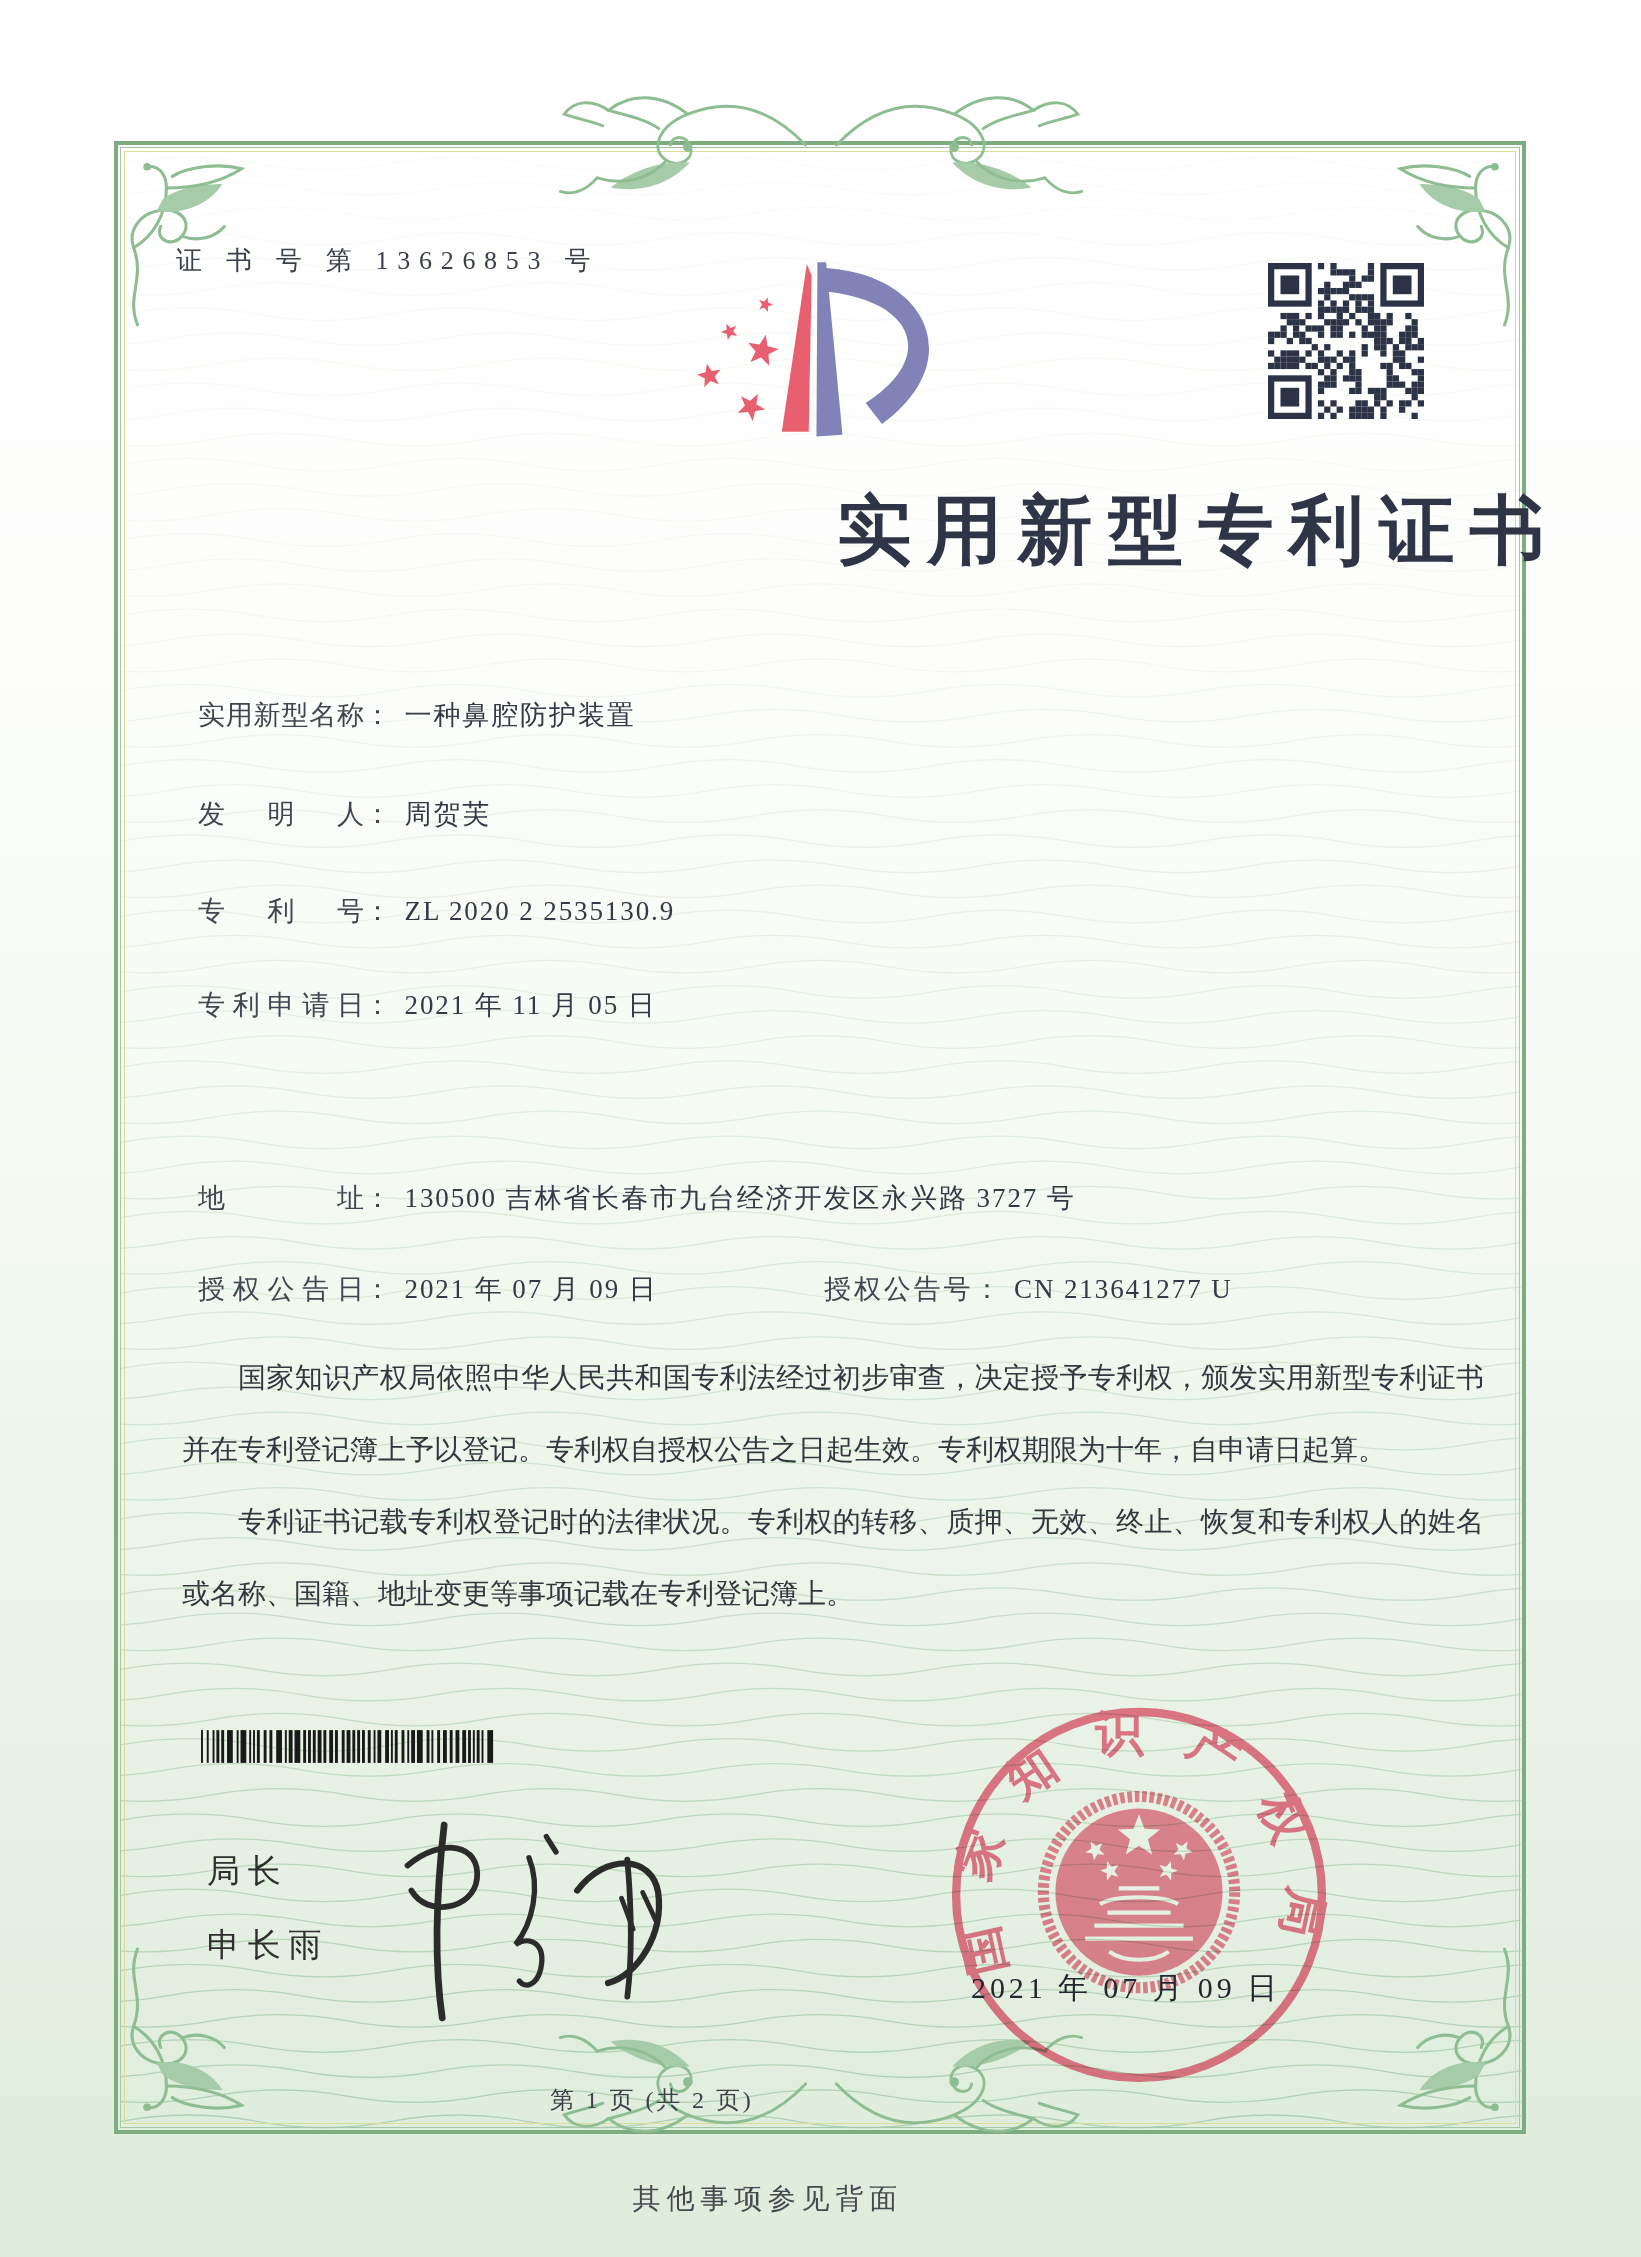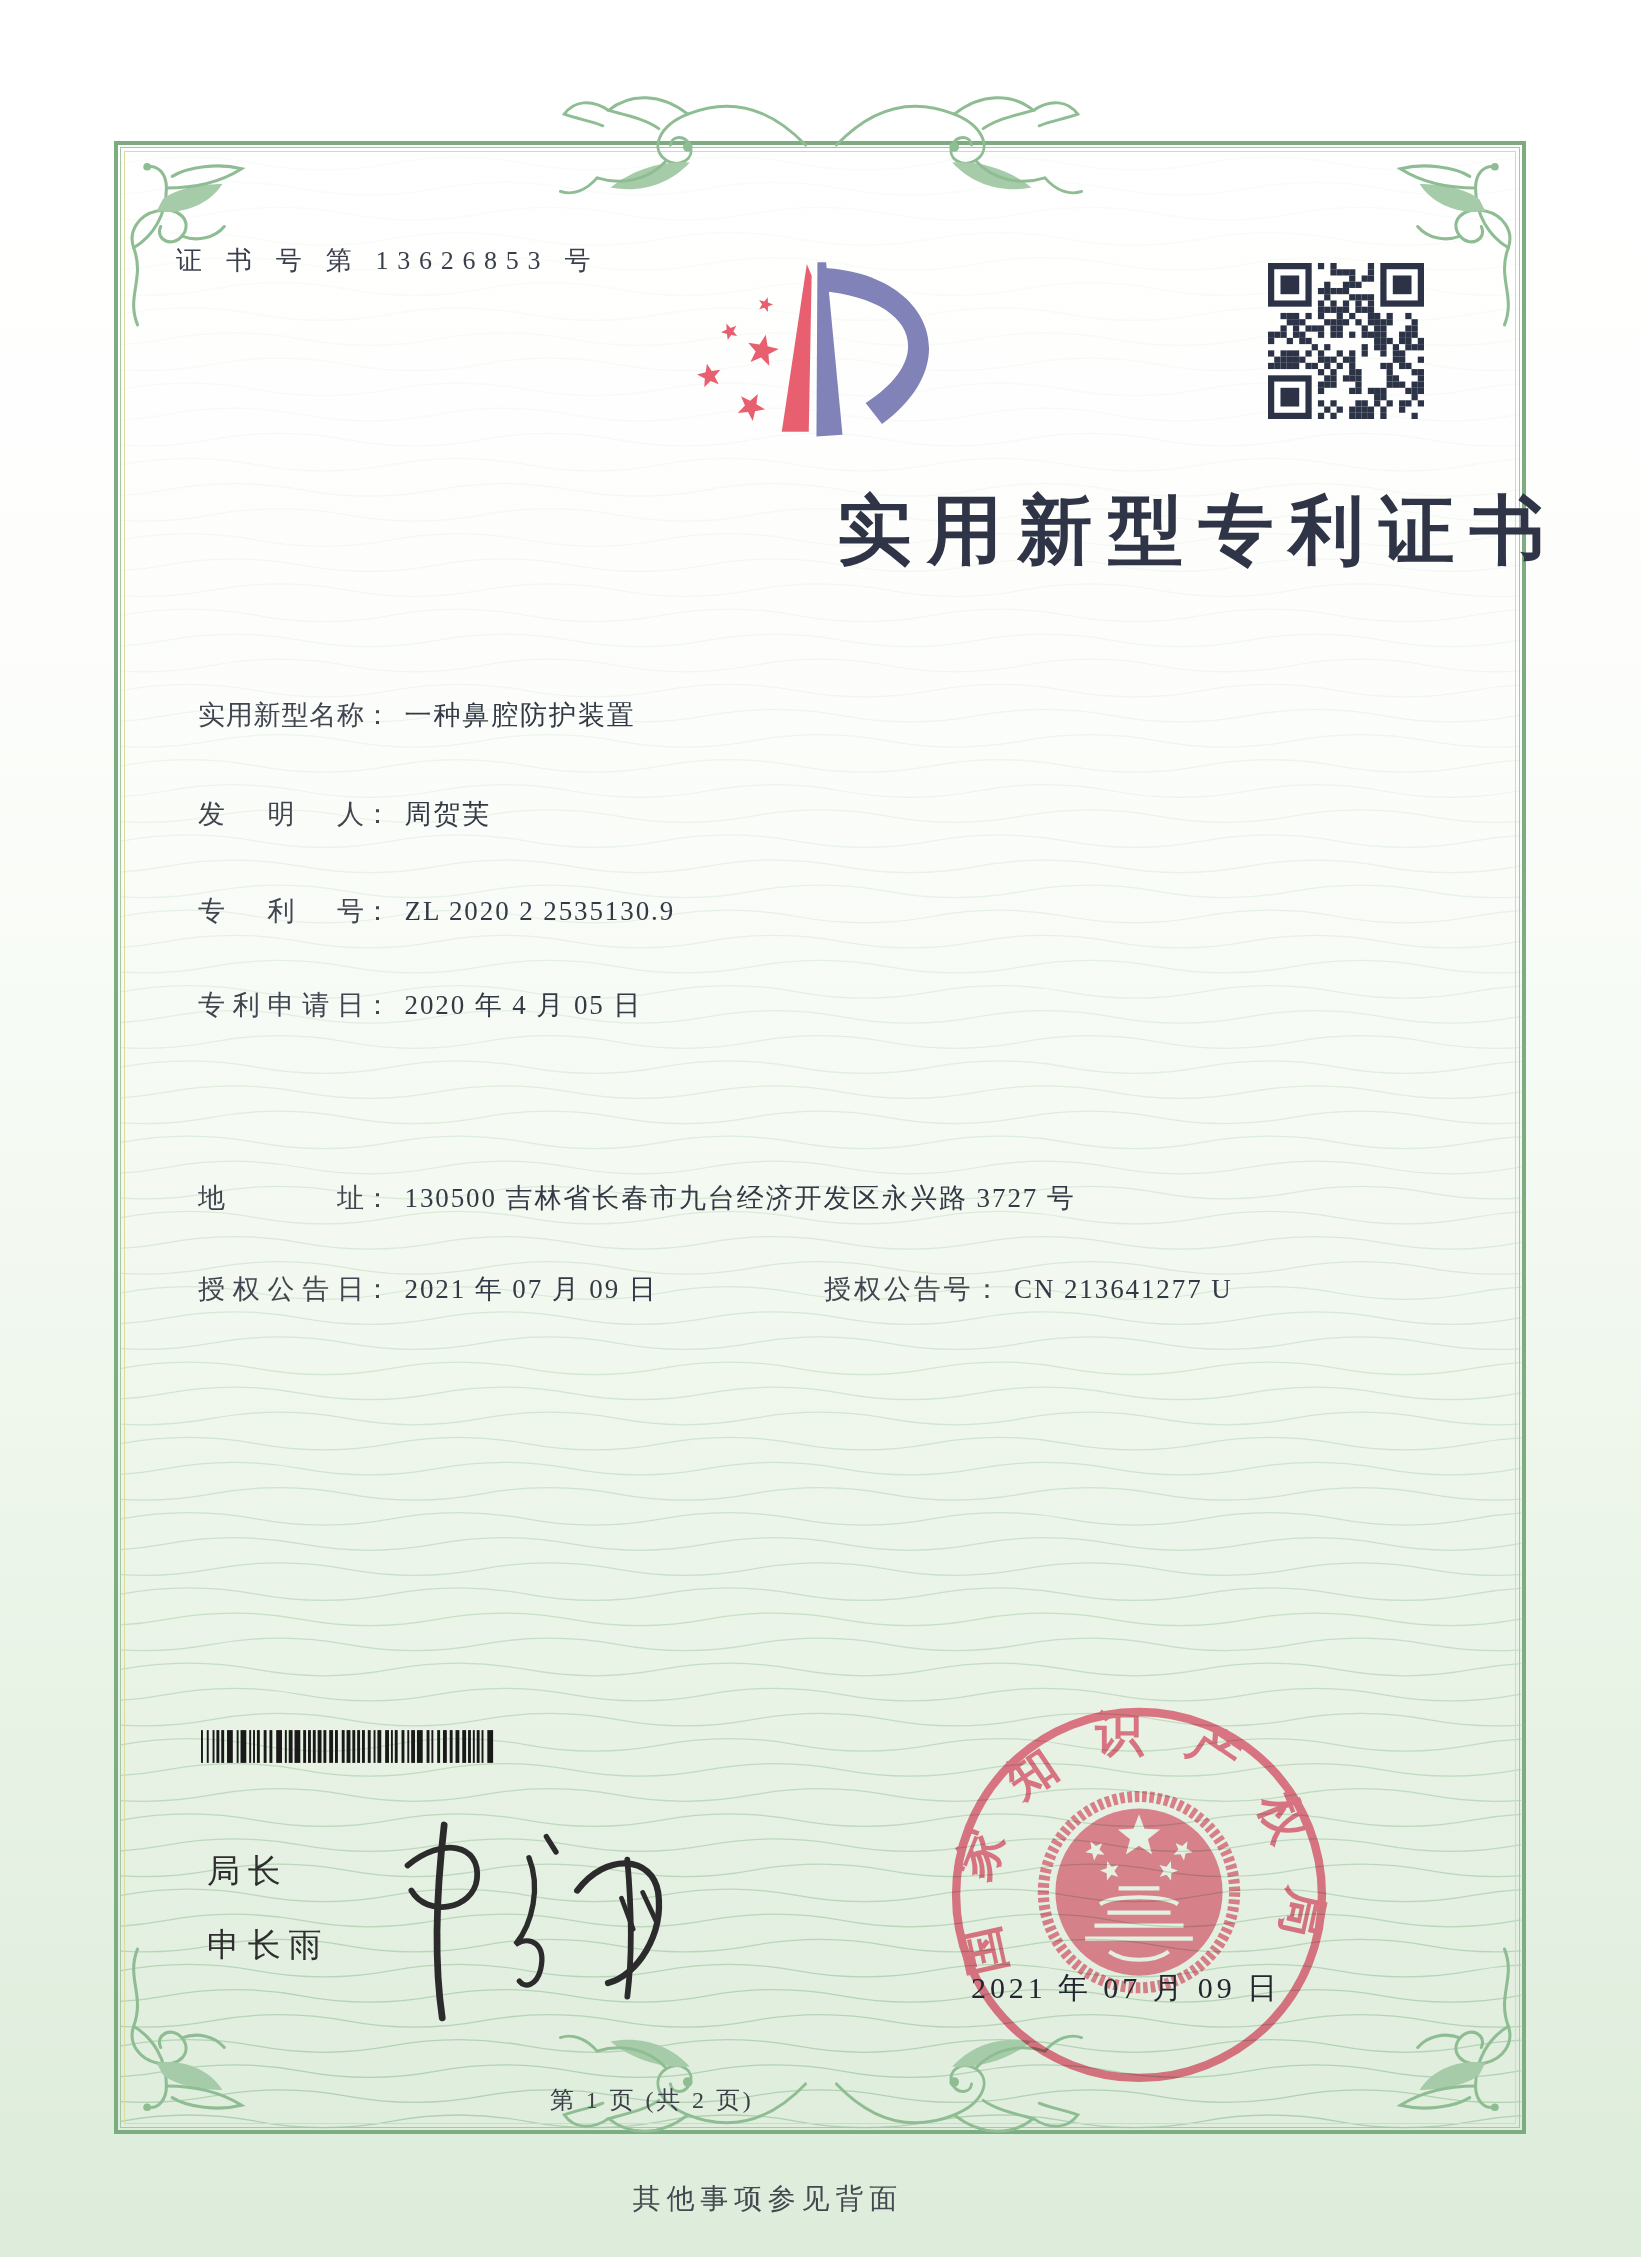--- a/index.html
+++ b/index.html
@@ -417,32 +417,36 @@
   <div class="field-row" style="top:697px">
     <span class="flabel">实用新型名称</span><span class="fcolon">：</span><span class="fvalue">一种鼻腔防护装置</span>
   </div>
   <div class="field-row" style="top:796px">
     <span class="flabel">发明人</span><span class="fcolon">：</span><span class="fvalue">周贺芙</span>
   </div>
   <div class="field-row" style="top:893px">
     <span class="flabel">专利号</span><span class="fcolon">：</span><span class="fvalue">ZL 2020 2 2535130.9</span>
   </div>
   <div class="field-row" style="top:987px">
-    <span class="flabel">专利申请日</span><span class="fcolon">：</span><span class="fvalue">2020 年 4 月 05 日</span>
+    <span class="flabel">专利申请日</span><span class="fcolon">：</span><span class="fvalue">2021 年 11 月 05 日</span>
   </div>
   <div class="field-row" style="top:1180px">
     <span class="flabel">地址</span><span class="fcolon">：</span><span class="fvalue">130500 吉林省长春市九台经济开发区永兴路 3727 号</span>
   </div>
   <div class="field-row" style="top:1271px">
     <span class="flabel">授权公告日</span><span class="fcolon">：</span><span class="fvalue">2021 年 07 月 09 日</span>
     <span class="fgroup2">
       <span class="flabel2">授权公告号</span><span class="fcolon">：</span><span class="fvalue">CN 213641277 U</span>
     </span>
   </div>
 
+  <div class="notice">
+    <p>国家知识产权局依照中华人民共和国专利法经过初步审查，决定授予专利权，颁发实用新型专利证书并在专利登记簿上予以登记。专利权自授权公告之日起生效。专利权期限为十年，自申请日起算。</p>
+    <p>专利证书记载专利权登记时的法律状况。专利权的转移、质押、无效、终止、恢复和专利权人的姓名或名称、国籍、地址变更等事项记载在专利登记簿上。</p>
+  </div>
 
   <svg id="barcode" class="barcode" width="295" height="33" viewBox="0 0 306 34">
       <rect x="0" y="0" width="2" height="34" fill="#191919"></rect>
       <rect x="6" y="0" width="2" height="34" fill="#191919"></rect>
       <rect x="12" y="0" width="2" height="34" fill="#191919"></rect>
       <rect x="16" y="0" width="3" height="34" fill="#191919"></rect>
       <rect x="21" y="0" width="3" height="34" fill="#191919"></rect>
       <rect x="27" y="0" width="6" height="34" fill="#191919"></rect>
       <rect x="37" y="0" width="2" height="34" fill="#191919"></rect>
       <rect x="41" y="0" width="6" height="34" fill="#191919"></rect>

